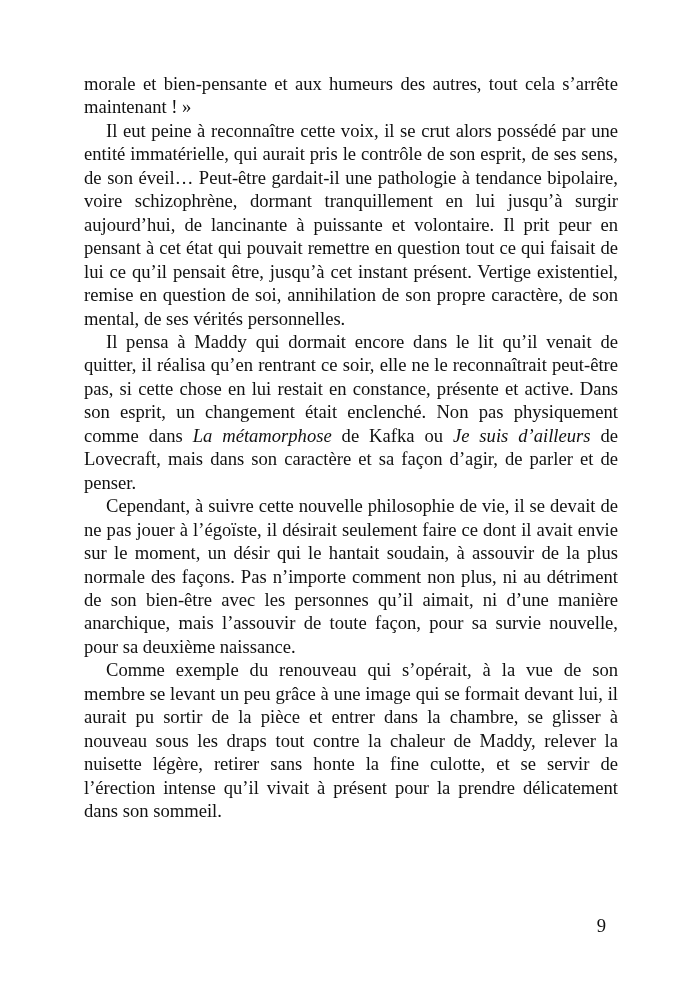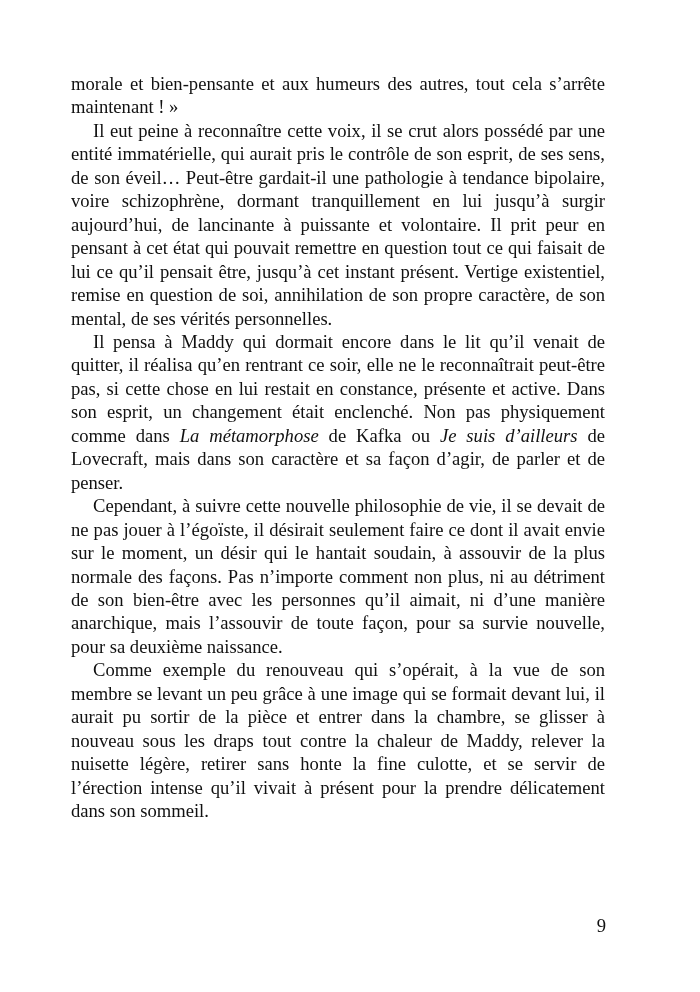--- a/index.html
+++ b/index.html
@@ -1,19 +1,19 @@
 <!DOCTYPE html>
 <html><head>
 <meta charset="utf-8">
 <style>
   html, body { margin: 0; padding: 0; background: #ffffff; }
   body { width: 700px; height: 992px; position: relative; overflow: hidden; }
   .page {
     position: absolute;
-    left: 71px;
+    left: 84px;
     top: 72px;
     width: 534px;
     font-family: "Liberation Serif", serif;
     font-size: 18.6px;
     line-height: 23.45px;
     color: #111111;
     text-align: justify;
     hyphens: none;
   }
   .page p { margin: 0; text-indent: 0; }

